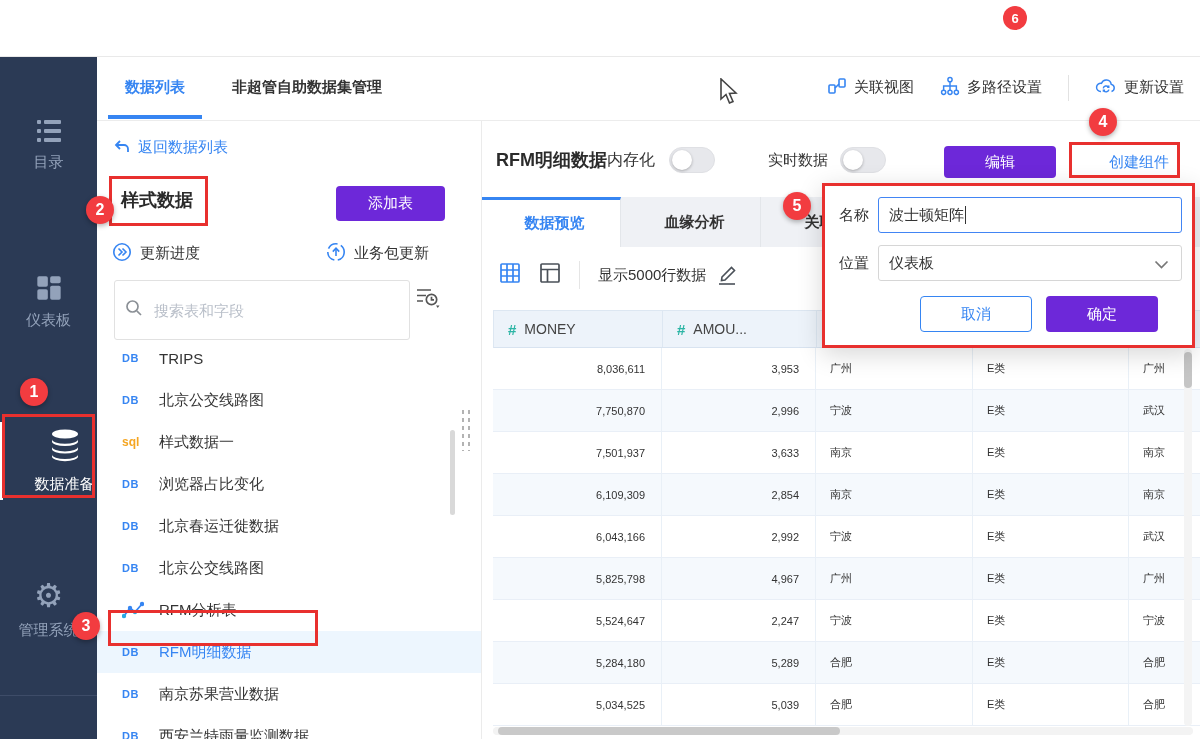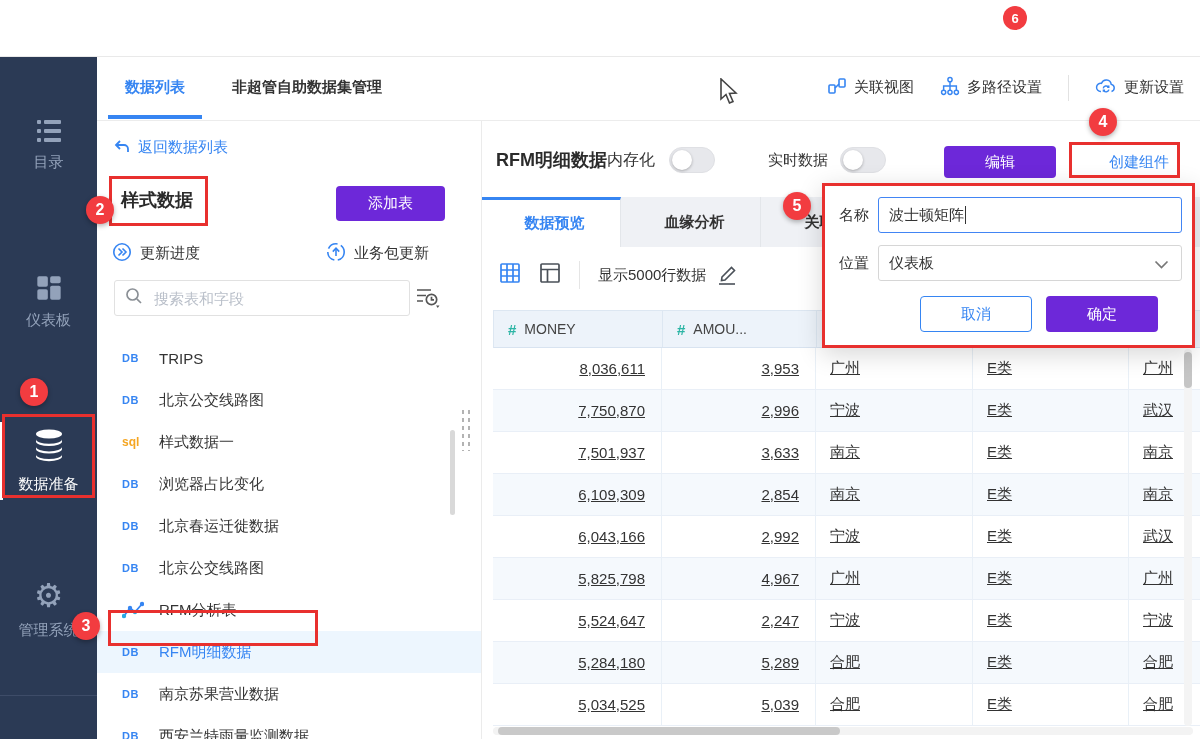--- a/index.html
+++ b/index.html
@@ -43,21 +43,21 @@
   
   .panel{left:97px;top:120px;width:384px;height:619px;background:#fff;border-right:1px solid #ebebeb;z-index:4;}
   .back-link{position:absolute;left:15px;top:18px;display:flex;align-items:center;gap:8px;color:#3685F2;font-size:15px;cursor:pointer;}
   .group-title{position:absolute;left:24px;top:68px;font-size:18px;font-weight:bold;color:#2b2b2b;}
   .btn-primary{background:#6d28d9;color:#fff;border:none;border-radius:4px;font-size:15px;
     font-family:inherit;cursor:pointer;}
   .add-table{position:absolute;left:239px;top:66px;width:109px;height:35px;}
   .quick-row-l{position:absolute;left:15px;top:122px;display:flex;align-items:center;gap:8px;font-size:15px;color:#333;cursor:pointer;}
   .quick-row-r{position:absolute;left:229px;top:122px;display:flex;align-items:center;gap:8px;font-size:15px;color:#333;cursor:pointer;}
   .search-box{position:absolute;left:17px;top:160px;width:274px;height:34px;border:1px solid #e1e1e1;border-radius:3px;
-    display:flex;align-items:center;padding:0 10px;gap:9px;background:#fff;}
+    display:flex;align-items:center;padding:12px 10px;gap:9px;background:#fff;}
   .search-box input{border:none;outline:none;font-size:15px;width:210px;font-family:inherit;color:#333;}
   .search-box input::placeholder{color:#b9bfc9;}
   .filter-ico{position:absolute;left:318px;top:165px;cursor:pointer;}
   .tbl-list{position:absolute;left:0;top:217px;width:384px;}
   .tbl-item{height:42px;display:flex;align-items:center;padding-left:25px;gap:13px;font-size:15px;color:#333;cursor:pointer;}
   .tbl-item.selected{background:#edf6fe;color:#3685F2;}
   .ic-db{color:#3685F2;font-size:11px;font-weight:bold;letter-spacing:.5px;width:24px;}
   .ic-sql{color:#F5A623;font-size:12px;font-weight:bold;width:24px;}
   .ic-chart{width:24px;display:flex;}
   .panel-scroll{position:absolute;left:353px;top:310px;width:5px;height:85px;border-radius:3px;background:#d9d9d9;}
@@ -83,21 +83,21 @@
   .rows-info{font-size:15px;color:#333;display:flex;align-items:center;gap:10px;}
 
   
   .dtable{position:absolute;left:12px;top:190px;width:780px;}
   .thead{display:flex;height:38px;background:#edf3fa;border:1px solid #dde7f2;border-bottom:1px solid #d8e3f0;box-sizing:border-box;}
   .th{display:flex;align-items:center;gap:8px;padding-left:14px;box-sizing:border-box;border-right:1px solid #dde7f2;height:100%;}
   .hash{color:#2cb5a5;font-weight:bold;font-size:15px;}
   .th-label{font-size:14px;color:#444;}
   .trow{display:flex;height:42px;border-bottom:1px solid #e9eff7;box-sizing:border-box;background:#fff;}
   .trow.alt{background:#f5f9fd;}
-  .td{display:flex;align-items:center;box-sizing:border-box;border-right:1px solid #e9f0f7;font-size:15px;color:#333;height:100%;overflow:hidden;white-space:nowrap;text-decoration:underline;}
+  .td{display:flex;align-items:center;box-sizing:border-box;border-right:1px solid #e9f0f7;font-size:11px;color:#333;height:100%;overflow:hidden;white-space:nowrap;}
   .td.num{justify-content:flex-end;padding-right:16px;}
   .td.txt{padding-left:14px;}
   .c1{width:169px;flex:none;} .c2{width:154px;flex:none;} .c3{width:157px;flex:none;} .c4{width:156px;flex:none;} .c5{width:144px;flex:none;}
 
   .vscroll-track{left:1184px;top:349px;width:8px;height:377px;background:#f4f4f4;border-radius:4px;z-index:8;}
   .vscroll-thumb{left:1184px;top:352px;width:8px;height:36px;background:#c5c5c5;border-radius:4px;z-index:9;}
   .hscroll-track{left:493px;top:727px;width:700px;height:8px;background:#f3f3f3;border-radius:4px;z-index:8;}
   .hscroll-thumb{left:498px;top:727px;width:342px;height:8px;background:#c9c9c9;border-radius:4px;z-index:9;}
   .drag-handle{left:459px;top:407px;width:13px;height:44px;z-index:7;
     background-image:radial-gradient(#b3b3b3 1.4px, transparent 1.5px);background-size:6px 8px;background-position:1px 1px;}
@@ -233,21 +233,21 @@
       <svg width="28" height="28" viewBox="0 0 24 24" fill="#93a2ba">
         <rect x="2" y="2" width="9" height="9" rx="1.5"></rect>
           <rect x="13" y="2" width="9" height="6" rx="1.5"></rect>
         <rect x="2" y="13" width="9" height="9" rx="1.5"></rect>
           <rect x="13" y="10" width="9" height="12" rx="1.5"></rect>
       </svg>
     </span>
     <div>仪表板</div>
   </div>
   <div class="active-bar"></div>
-  <div class="side-item active" style="top:370px;">
+  <div class="side-item active" style="top:370px;padding-left:16px;">
     <span class="s-ico">
       <svg width="40" height="40" viewBox="0 0 40 40" fill="#fff">
         <ellipse cx="20" cy="8" rx="13" ry="4.6"></ellipse>
         <path d="M7 13.2 a13 4.6 0 0 0 26 0 v2.2 a13 4.6 0 0 1 -26 0 Z"></path>
         <path d="M7 20.8 a13 4.6 0 0 0 26 0 v2.2 a13 4.6 0 0 1 -26 0 Z"></path>
         <path d="M7 28.4 a13 4.6 0 0 0 26 0 v2.2 a13 4.6 0 0 1 -26 0 Z"></path>
       </svg>
     </span>
     <div>数据准备</div>
   </div>

